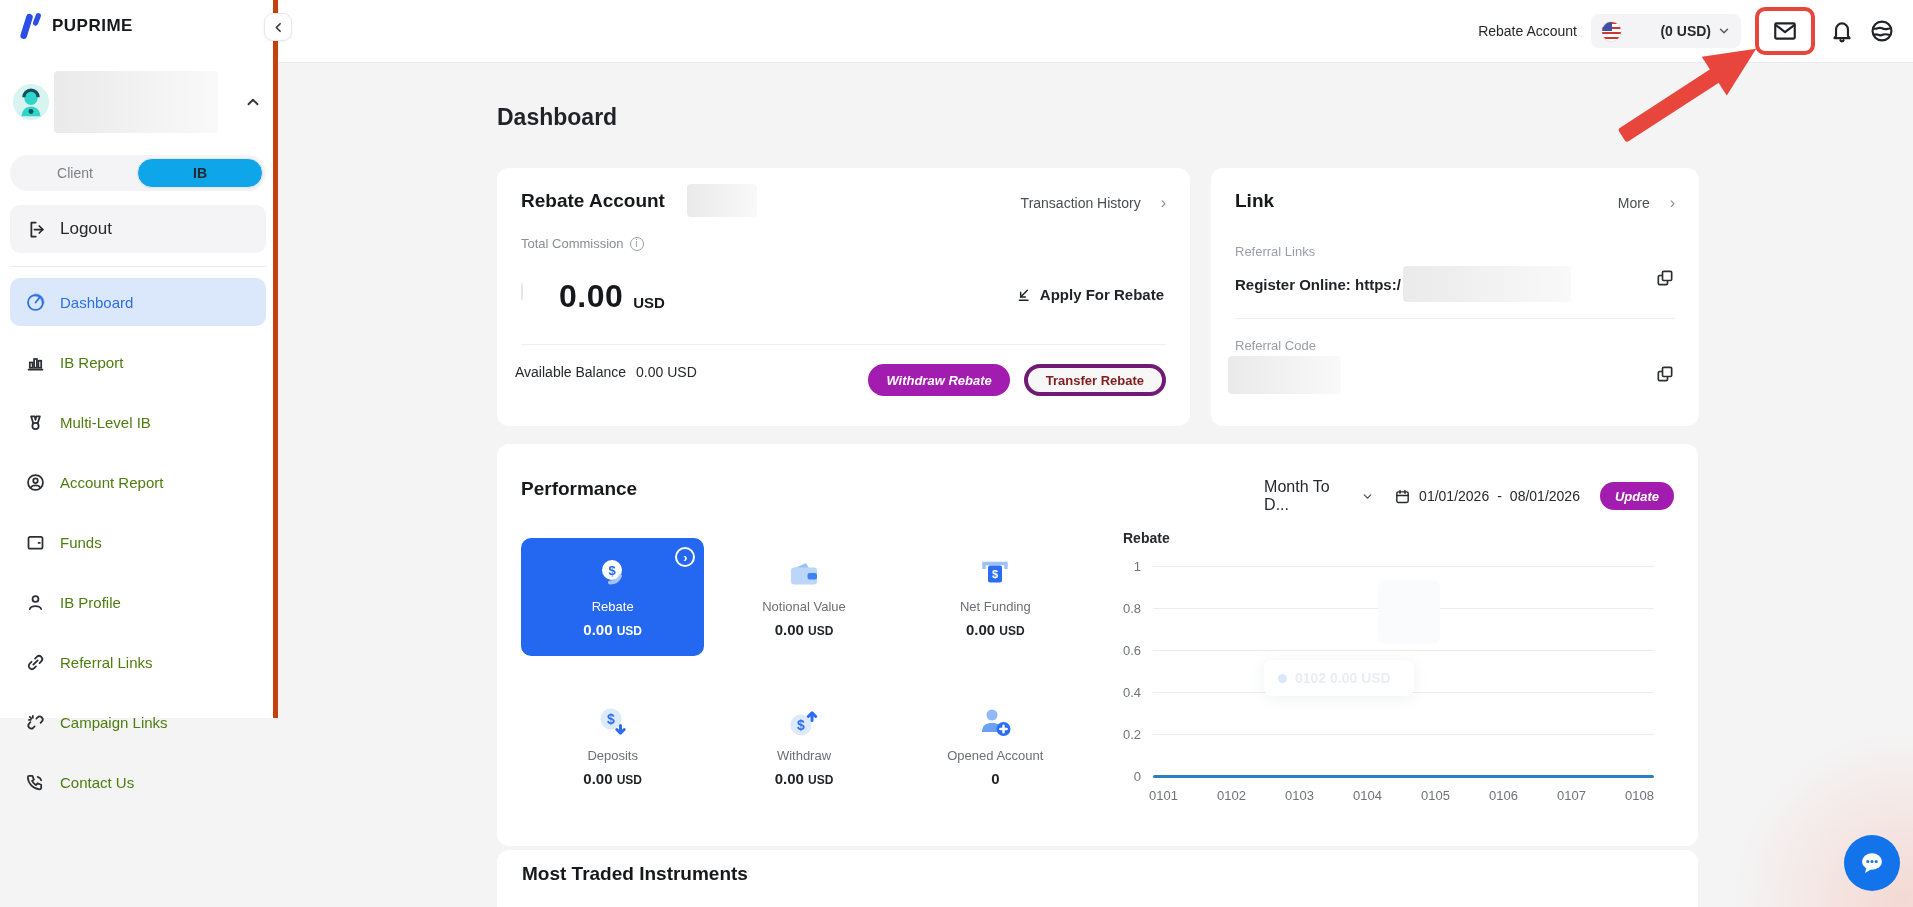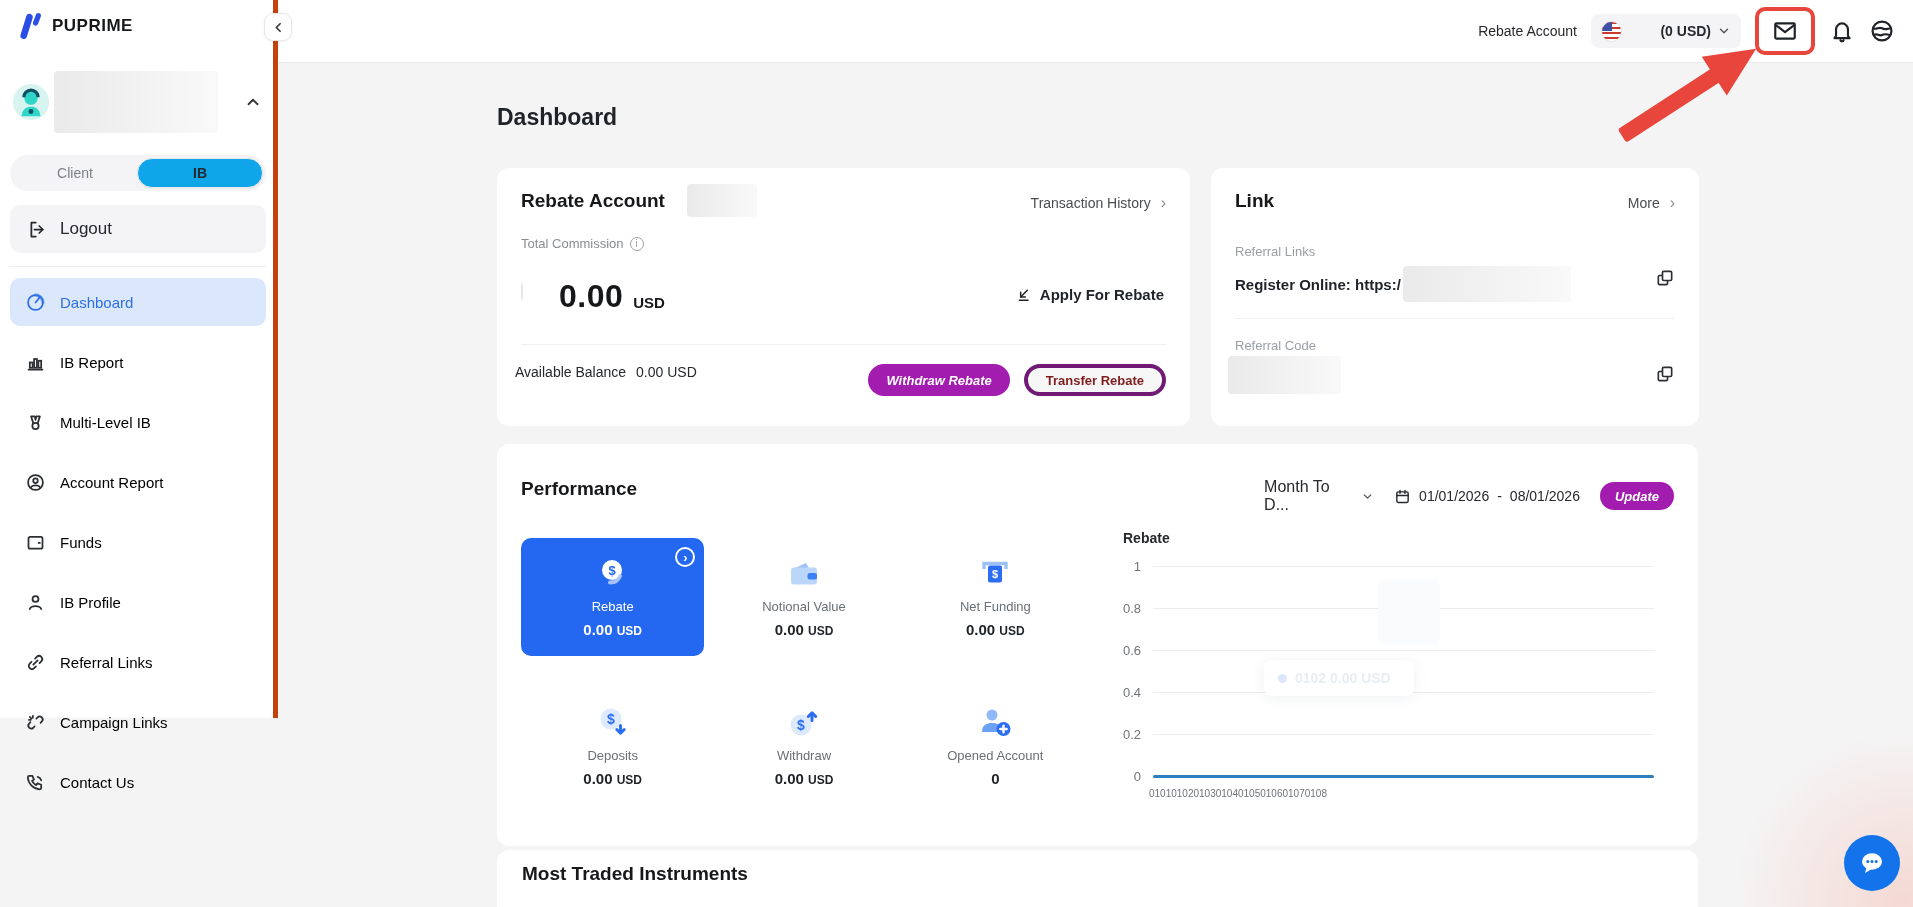--- a/index.html
+++ b/index.html
@@ -14,21 +14,21 @@
   .profile { position:absolute; left:12px; top:70px; width:254px; height:64px; display:flex; align-items:center; }
   .avatar { width:38px; height:38px; flex:0 0 38px; }
   .name-blur { margin-left:4px; width:164px; height:62px; background:linear-gradient(90deg,#ebebec, #f8f8f8 85%); border-radius:4px; }
   .chev-up { margin-left:auto; margin-right:4px; color:#333; }
   .seg-toggle { position:absolute; left:10px; top:155px; width:256px; height:36px; background:#f4f4f6; border-radius:18px; display:flex; padding:3px; }
   .seg { flex:1; display:flex; align-items:center; justify-content:center; font-size:14px; color:#7d8085; border-radius:15px; cursor:pointer; }
   .seg.active { background:#0ea5e9; color:#26282c; font-weight:bold; border:1px solid #e9e9eb; box-shadow:0 1px 2px rgba(0,0,0,.04); }
   .logout { position:absolute; left:10px; top:205px; width:256px; height:48px; background:#f4f4f6; border-radius:10px; display:flex; align-items:center; gap:12px; padding:0 16px; font-size:17px; cursor:pointer; }
   .side-divider { position:absolute; left:10px; top:266px; width:256px; height:1px; background:#ececee; }
   .menu { position:absolute; left:10px; top:278px; width:256px; display:flex; flex-direction:column; gap:12px; }
-  .menu-item { height:48px; border-radius:10px; display:flex; align-items:center; gap:14px; padding:0 14px; font-size:15px; color:#000000; cursor:pointer; }
+  .menu-item { height:48px; border-radius:10px; display:flex; align-items:center; gap:14px; padding:0 14px; font-size:15px; color:#4d7c0f; cursor:pointer; }
   .menu-item.active { background:#dbe8fb; color:#2d6fe4; }
   .menu-item.active .mi { color:#2d6fe4; }
   .mi { width:22px; height:22px; color:#2b2e33; display:flex; align-items:center; justify-content:center; }
   .mi svg { width:21px; height:21px; }
 
   
   .header { position:absolute; left:279px; top:0; width:1634px; height:63px; background:#fff; border-bottom:1px solid #e9e9eb; display:flex; align-items:center; justify-content:flex-end; padding-right:18px; gap:14px; z-index:3; }
   .hdr-label { font-size:14px; color:#26282c; }
   .acct-pill { width:150px; height:34px; background:#f4f4f6; border-radius:8px; display:flex; align-items:center; padding:0 10px; gap:6px; cursor:pointer;font-weight:bold; }
   .flag { width:21px; height:21px; border-radius:50%; overflow:hidden; position:relative; background:repeating-linear-gradient(180deg,#cc3a2f 0 13%, #fff 13% 26%); flex:0 0 21px; border:.5px solid #e4e4e4; }
@@ -45,21 +45,21 @@
   .main { position:absolute; left:279px; top:64px; width:1634px; height:843px; background:#f4f4f5; }
   .page-title { position:absolute; left:218px; top:40px; font-size:23px; font-weight:bold; color:#1f2227; }
   .card { position:absolute; background:#fff; border-radius:12px; }
   .rebate-card { left:218px; top:104px; width:693px; height:258px; }
   .link-card   { left:932px; top:104px; width:488px; height:258px; }
   .perf-card   { left:218px; top:380px; width:1201px; height:402px; }
   .bottom-card { left:218px; top:786px; width:1201px; height:57px; border-radius:12px 12px 0 0; }
 
   .card-title { position:absolute; left:24px; top:22px; font-size:19px; font-weight:bold; color:#17181a; }
   .blur-chip { background:linear-gradient(90deg,#eaeaeb,#f9f9f9); border-radius:4px; }
-  .link-more, .trans-history { position:absolute; right:24px; top:26px; font-size:14px; color:#4a4d52; display:flex; align-items:center; gap:10px; cursor:pointer; }
+  .link-more, .trans-history { position:absolute; right:24px; top:26px; font-size:14px; color:#4a4d52; display:flex; align-items:center; gap:20px; cursor:pointer; }
   .chev-r { color:#8a8d92; font-size:16px; }
 
   
   .rc-chip { position:absolute; left:190px; top:16px; width:70px; height:33px; }
   .total-label { position:absolute; left:24px; top:68px; font-size:13px; color:#8a8d92; display:flex; align-items:center; gap:6px; }
   .info-ic { width:14px; height:14px; border:1px solid #9a9ea6; border-radius:50%; font-size:10px; display:flex; align-items:center; justify-content:center; color:#9a9ea6; cursor:pointer; }
   .amount-row { position:absolute; left:24px; top:110px; display:flex; align-items:center; gap:10px; }
   .big-flag { width:28px; height:28px; }
   .big-flag .flag { width:28px; height:28px; flex:0 0 28px; }
   .amount { font-size:32px; font-weight:bold; color:#17181a; letter-spacing:.5px; }
@@ -100,21 +100,21 @@
   .tile-ic { width:36px; height:36px; }
 
   
   .chart { position:absolute; left:612px; top:86px; width:545px; }
   .chart-title { font-size:14px; font-weight:bold; color:#26282c; margin-left:14px; }
   .plot { position:relative; margin-top:20px; height:210px; display:flex; flex-direction:column; justify-content:space-between; }
   .grid-row { display:flex; align-items:center; height:0; }
   .ytick { width:44px; text-align:right; padding-right:12px; font-size:13px; color:#6f7379; }
   .gline { flex:1; height:1px; background:#ececee; }
   .grid-row.zero .gline { height:3px; background:#2d7fc0; border-radius:2px; }
-  .xlabels { display:flex; margin-left:40px; margin-top:12px; font-size:10px; color:#6f7379; }
+  .xlabels { display:flex; justify-content:space-between; margin-left:40px; margin-top:12px; font-size:13px; color:#6f7379; }
   .ghost-patch { position:absolute; left:269px; top:14px; width:62px; height:64px; background:rgba(250,251,253,.92); border-radius:6px; }
   .ghost-tooltip { position:absolute; left:155px; top:130px; width:150px; height:36px; background:rgba(255,255,255,.95); border-radius:8px; box-shadow:0 2px 14px rgba(120,135,160,.12); display:flex; align-items:center; gap:8px; padding:0 14px; }
   .ghost-dot { width:9px; height:9px; border-radius:50%; background:#dbe7fb; }
   .ghost-text { font-size:14px; color:#e9edf4; font-weight:bold; }
 
   
   .bottom-title { position:absolute; left:25px; top:13px; font-size:19px; font-weight:bold; color:#17181a; }
   .chat-glow { position:absolute; right:0; bottom:0; width:230px; height:170px; background:radial-gradient(circle at 96% 96%, rgba(245,199,188,.6), rgba(245,199,188,0) 62%); z-index:4; }
   .chat-btn { position:absolute; left:1844px; top:835px; width:56px; height:56px; border-radius:50%; background:#1273eb; display:flex; align-items:center; justify-content:center; cursor:pointer; z-index:5; }
 

